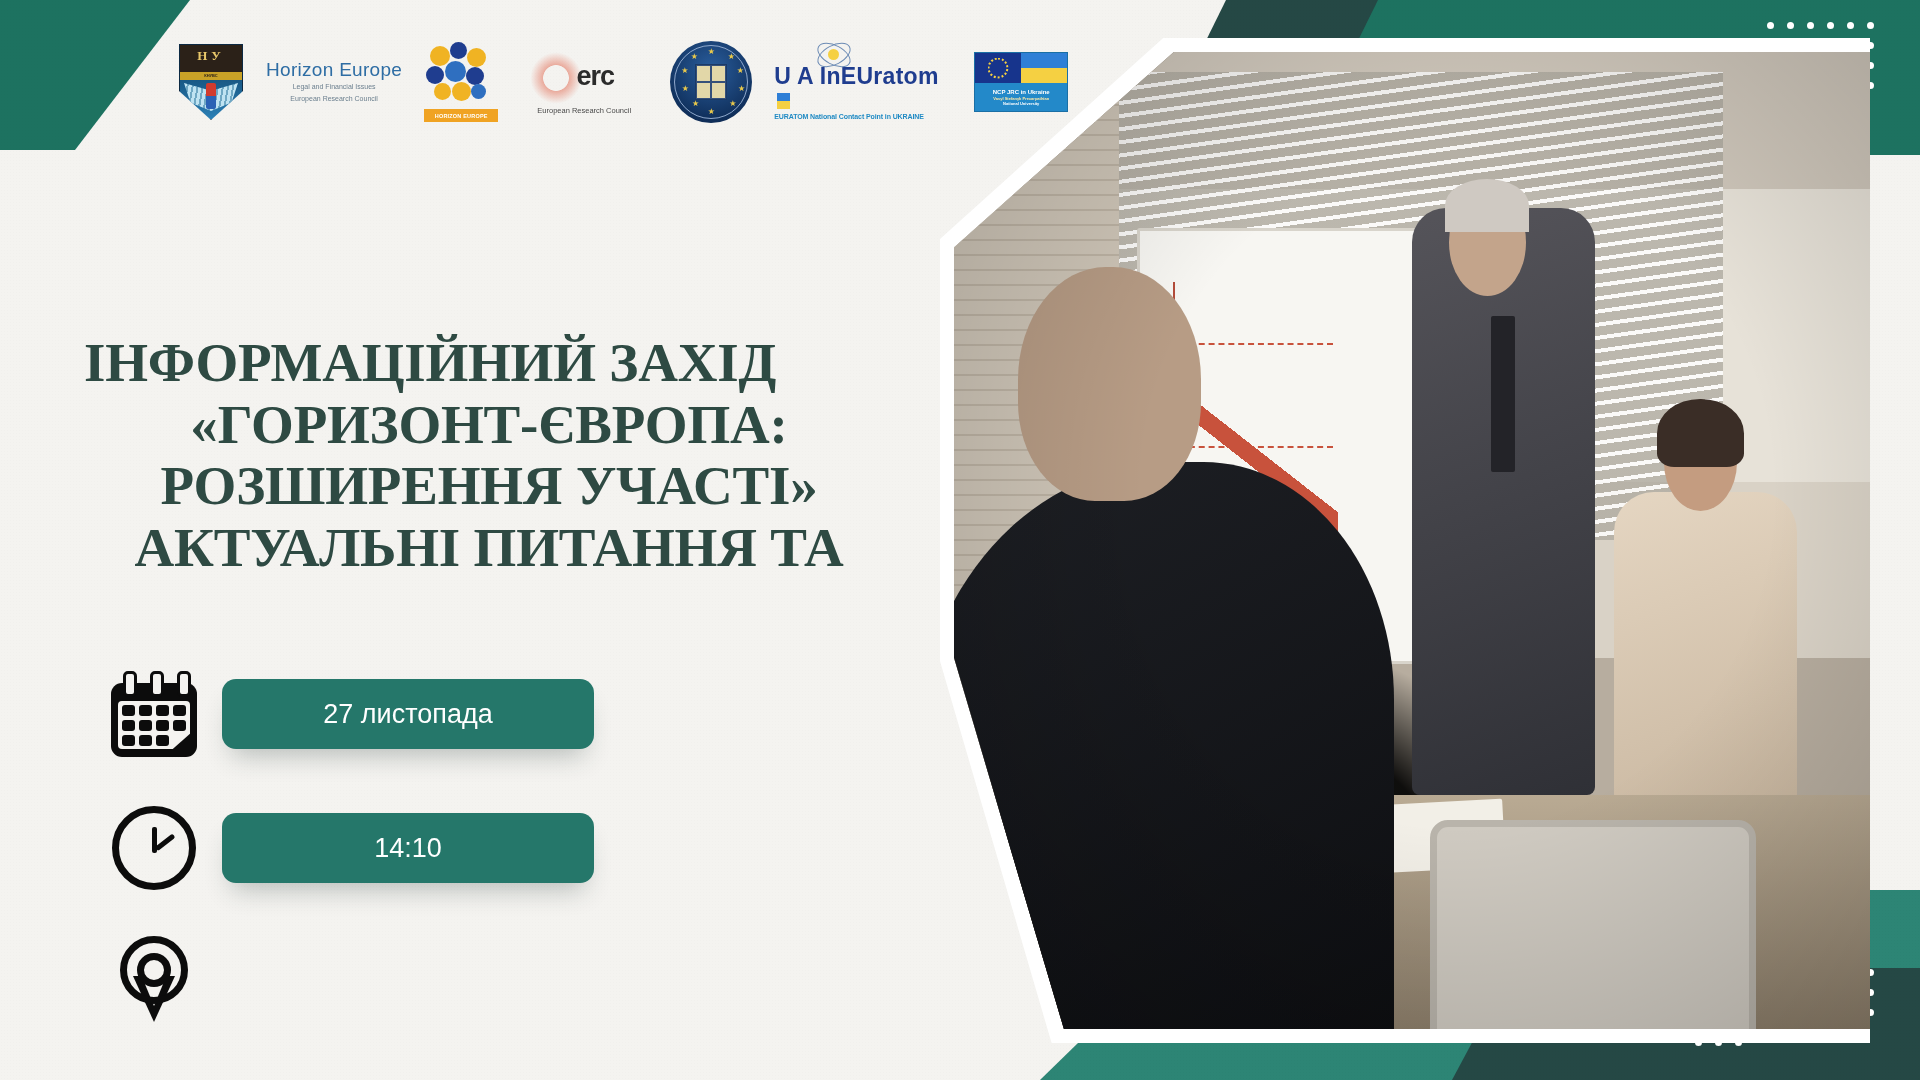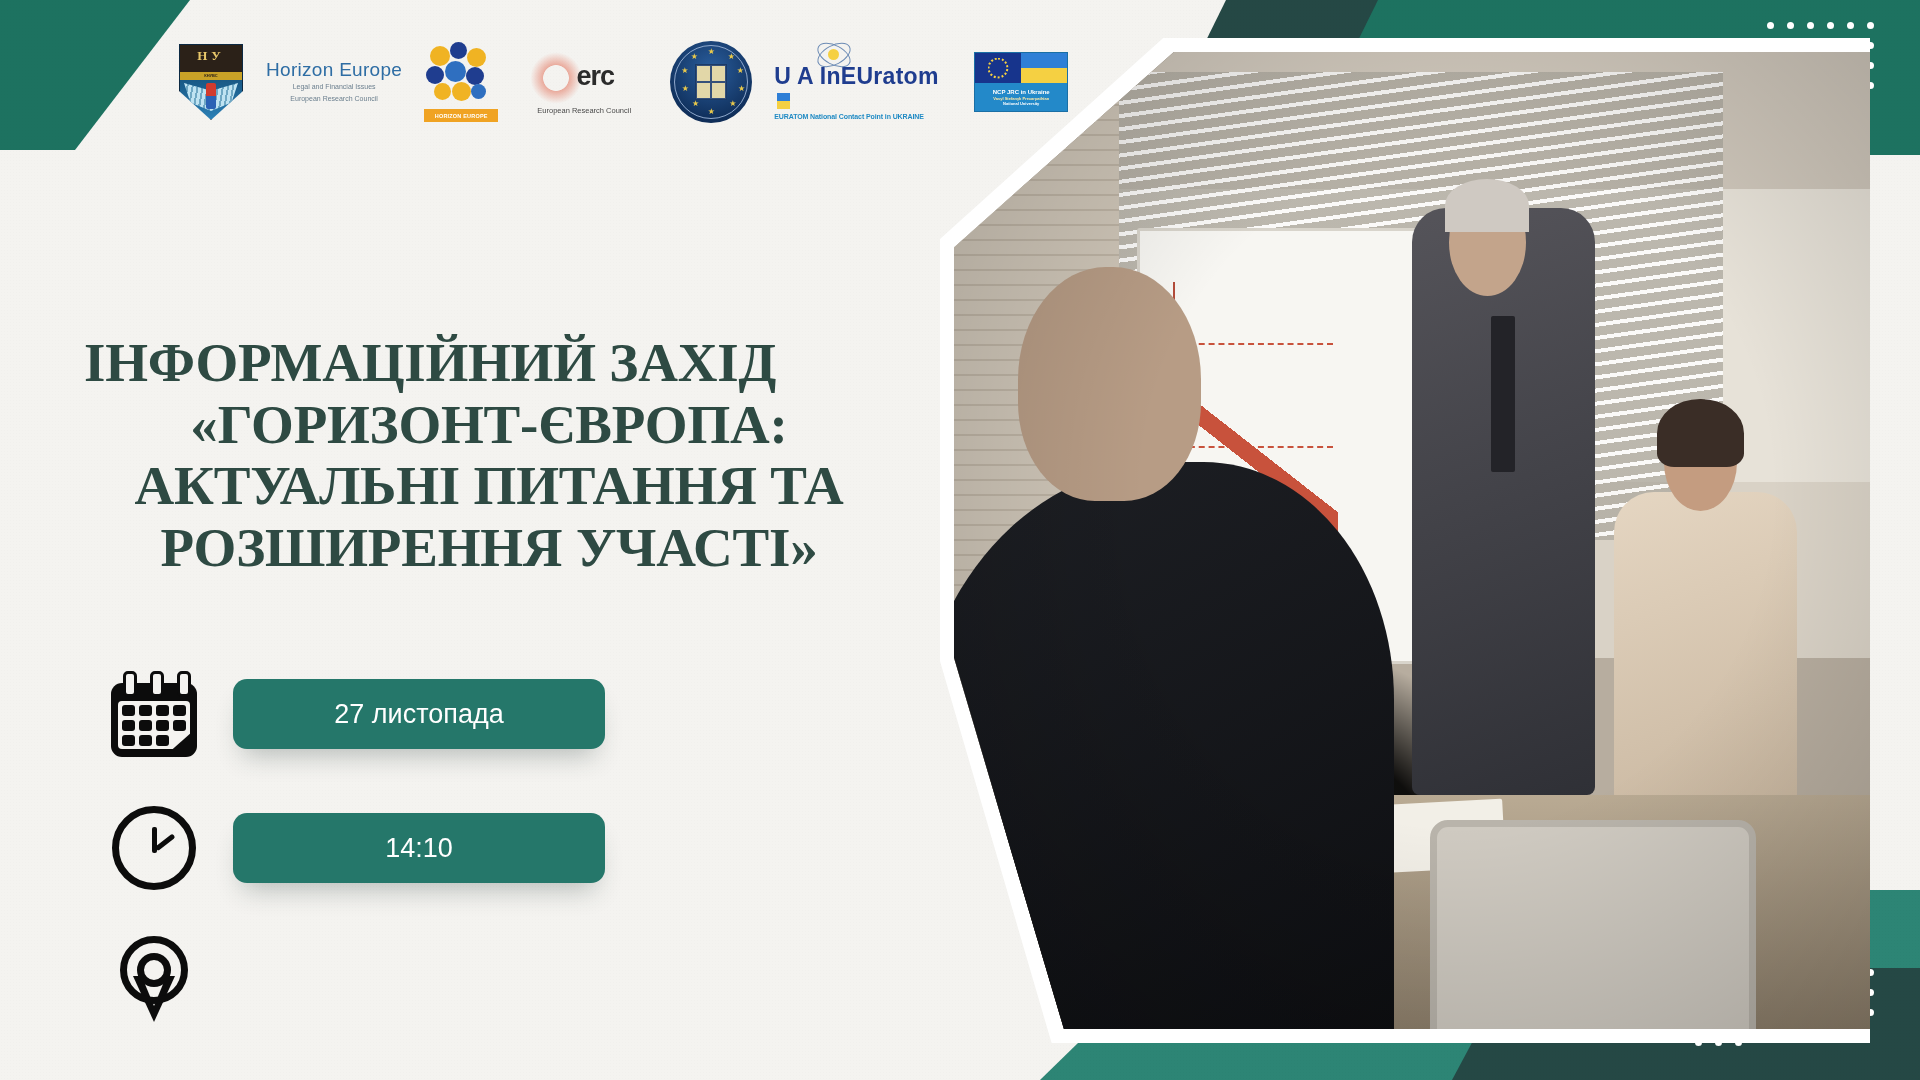--- a/index.html
+++ b/index.html
@@ -123,21 +123,21 @@
   .title{
     position:absolute;left:84px;top:332px;width:810px;z-index:5;
     color:#2e4a43;font-weight:bold;font-size:55px;line-height:1.12;
     letter-spacing:-.2px;text-transform:uppercase;font-family:Liberation Serif, serif;
   }
   .title .ln{display:block;white-space:nowrap;}
   .title .ln.c{text-align:center;}
 
   
   .info{position:absolute;left:100px;top:660px;display:flex;flex-direction:column;gap:26px;z-index:5;}
-  .info-row{display:flex;align-items:center;gap:25px;}
+  .info-row{display:flex;align-items:center;gap:14px;}
   .ic{width:108px;height:108px;display:flex;align-items:center;justify-content:center;flex:0 0 108px;}
   .pill{
     min-width:372px;height:70px;border-radius:14px;background:#25776a;
     display:flex;align-items:center;justify-content:center;
     color:#fff;font-size:27px;font-weight:400;
     box-shadow:0 16px 26px -10px rgba(40,60,55,.30);
     padding:0 26px;box-sizing:border-box;
   }
 
   
@@ -375,22 +375,22 @@
           <div class="l2">Vasyl Stefanyk Precarpathian</div>
           <div class="l3">National University</div>
         </div>
       </div>
     </div>
   </div>
 
   <div class="title">
     <span class="ln">Інформаційний захід</span>
     <span class="ln c">«Горизонт-Європа:</span>
+    <span class="ln c">розширення участі»</span>
     <span class="ln c">актуальні питання та</span>
-    <span class="ln c">розширення участі»</span>
   </div>
 
   <div class="info">
 
     <div class="info-row">
       <div class="ic">
         <div class="cal">
           <div class="body"></div>
           <div class="sheet"></div>
           <div class="grid">

